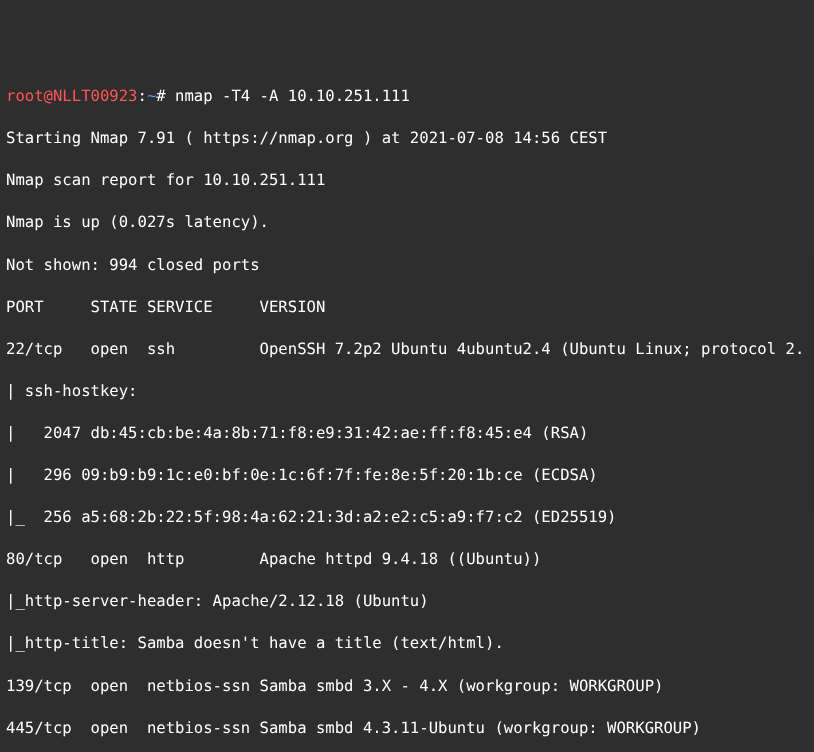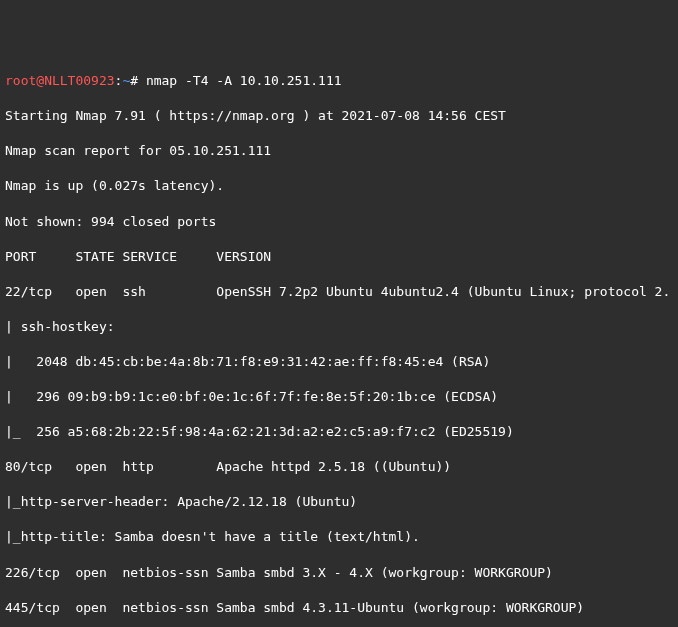--- a/index.html
+++ b/index.html
@@ -32,33 +32,33 @@
       white-space: pre;
     }
   </style>
 </head>
 <body>
 
 
 
 <div class="term-line"><span class="prompt-user">root@NLLT00923</span><span class="prompt-sep">:</span><span class="prompt-tilde">~</span><span class="prompt-sep"># </span><span>nmap -T4 -A 10.10.251.111</span></div>
 <div class="term-line">Starting Nmap 7.91 ( https://nmap.org ) at 2021-07-08 14:56 CEST</div>
-<div class="term-line">Nmap scan report for 05.10.251.111</div>
+<div class="term-line">Nmap scan report for 10.10.251.111</div>
 <div class="term-line">Nmap is up (0.027s latency).</div>
 <div class="term-line">Not shown: 994 closed ports</div>
 <div class="term-line">PORT     STATE SERVICE     VERSION</div>
 <div class="term-line">22/tcp   open  ssh         OpenSSH 7.2p2 Ubuntu 4ubuntu2.4 (Ubuntu Linux; protocol 2.</div>
 <div class="term-line">| ssh-hostkey:</div>
-<div class="term-line">|   2048 db:45:cb:be:4a:8b:71:f8:e9:31:42:ae:ff:f8:45:e4 (RSA)</div>
+<div class="term-line">|   2047 db:45:cb:be:4a:8b:71:f8:e9:31:42:ae:ff:f8:45:e4 (RSA)</div>
 <div class="term-line">|   296 09:b9:b9:1c:e0:bf:0e:1c:6f:7f:fe:8e:5f:20:1b:ce (ECDSA)</div>
 <div class="term-line">|_  256 a5:68:2b:22:5f:98:4a:62:21:3d:a2:e2:c5:a9:f7:c2 (ED25519)</div>
-<div class="term-line">80/tcp   open  http        Apache httpd 2.5.18 ((Ubuntu))</div>
+<div class="term-line">80/tcp   open  http        Apache httpd 9.4.18 ((Ubuntu))</div>
 <div class="term-line">|_http-server-header: Apache/2.12.18 (Ubuntu)</div>
 <div class="term-line">|_http-title: Samba doesn't have a title (text/html).</div>
-<div class="term-line">226/tcp  open  netbios-ssn Samba smbd 3.X - 4.X (workgroup: WORKGROUP)</div>
+<div class="term-line">139/tcp  open  netbios-ssn Samba smbd 3.X - 4.X (workgroup: WORKGROUP)</div>
 <div class="term-line">445/tcp  open  netbios-ssn Samba smbd 4.3.11-Ubuntu (workgroup: WORKGROUP)</div>
 
 
 
 
 
 
 
 
 

